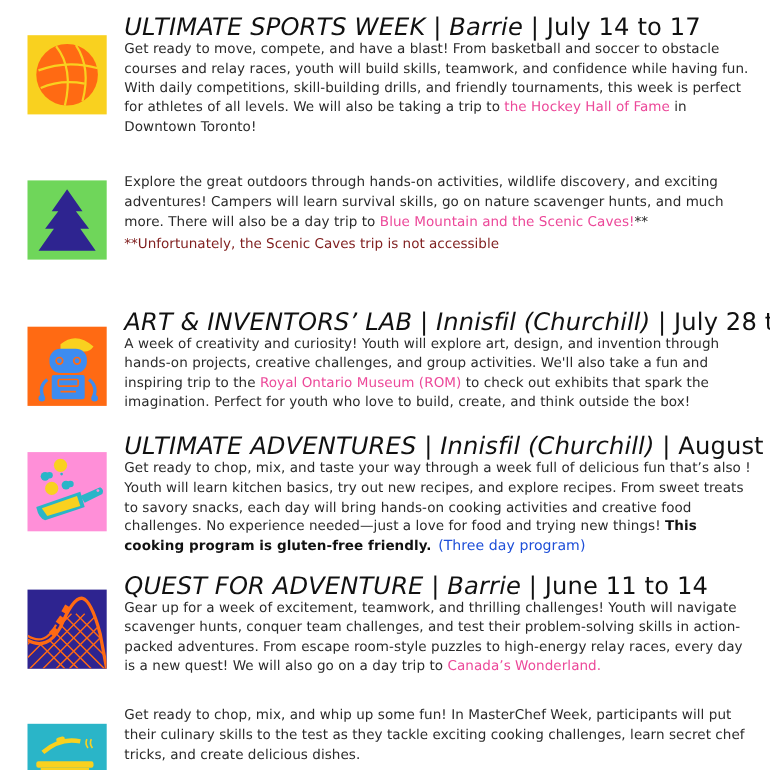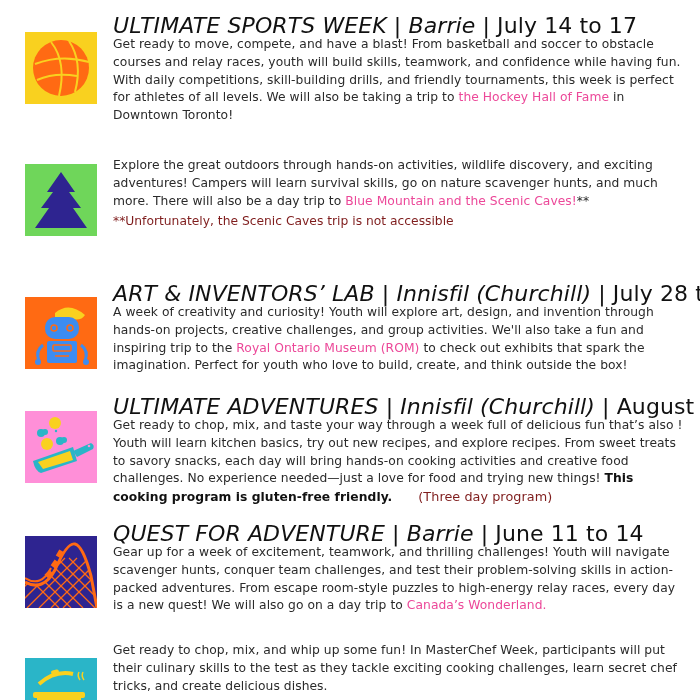--- a/index.html
+++ b/index.html
@@ -15,21 +15,21 @@
     font-size: 22px; line-height: 21px; color: #111; white-space: nowrap; letter-spacing: 0.1px;
   }
   .title .t-name { font-style: italic; }
   .title .t-loc { font-style: italic; }
   .desc {
     font-size: 12.3px; line-height: 17.8px; color: #2a2a2a; letter-spacing: 0.05px;
   }
   .desc a { color: #ec4899; text-decoration-color: #666; }
   .desc b { font-weight: bold; color: #111; }
   .note-purple { font-size: 12.3px; line-height: 18px; color: #7f1d1d; margin-top: 2px; }
-  .note-teal { color: #7f1d1d; margin-left: 26px; font-size: 12.8px; }
+  .note-teal { color: #1d4ed8; margin-left: 6px; font-size: 12.8px; }
 </style>
 </head>
 <body>
 
 <section class="program" style="top:0;">
   <div class="icon" style="top:32px;background:#f9d11f;">
     <svg viewBox="0 0 72 72">
       <circle cx="36" cy="36" r="28" fill="#ff6a13"></circle>
       <path d="M10 32 Q36 22 64 30" stroke="#f9d11f" stroke-width="2" fill="none"></path>
       <path d="M26 10 Q42 30 34 64" stroke="#f9d11f" stroke-width="2" fill="none"></path>

